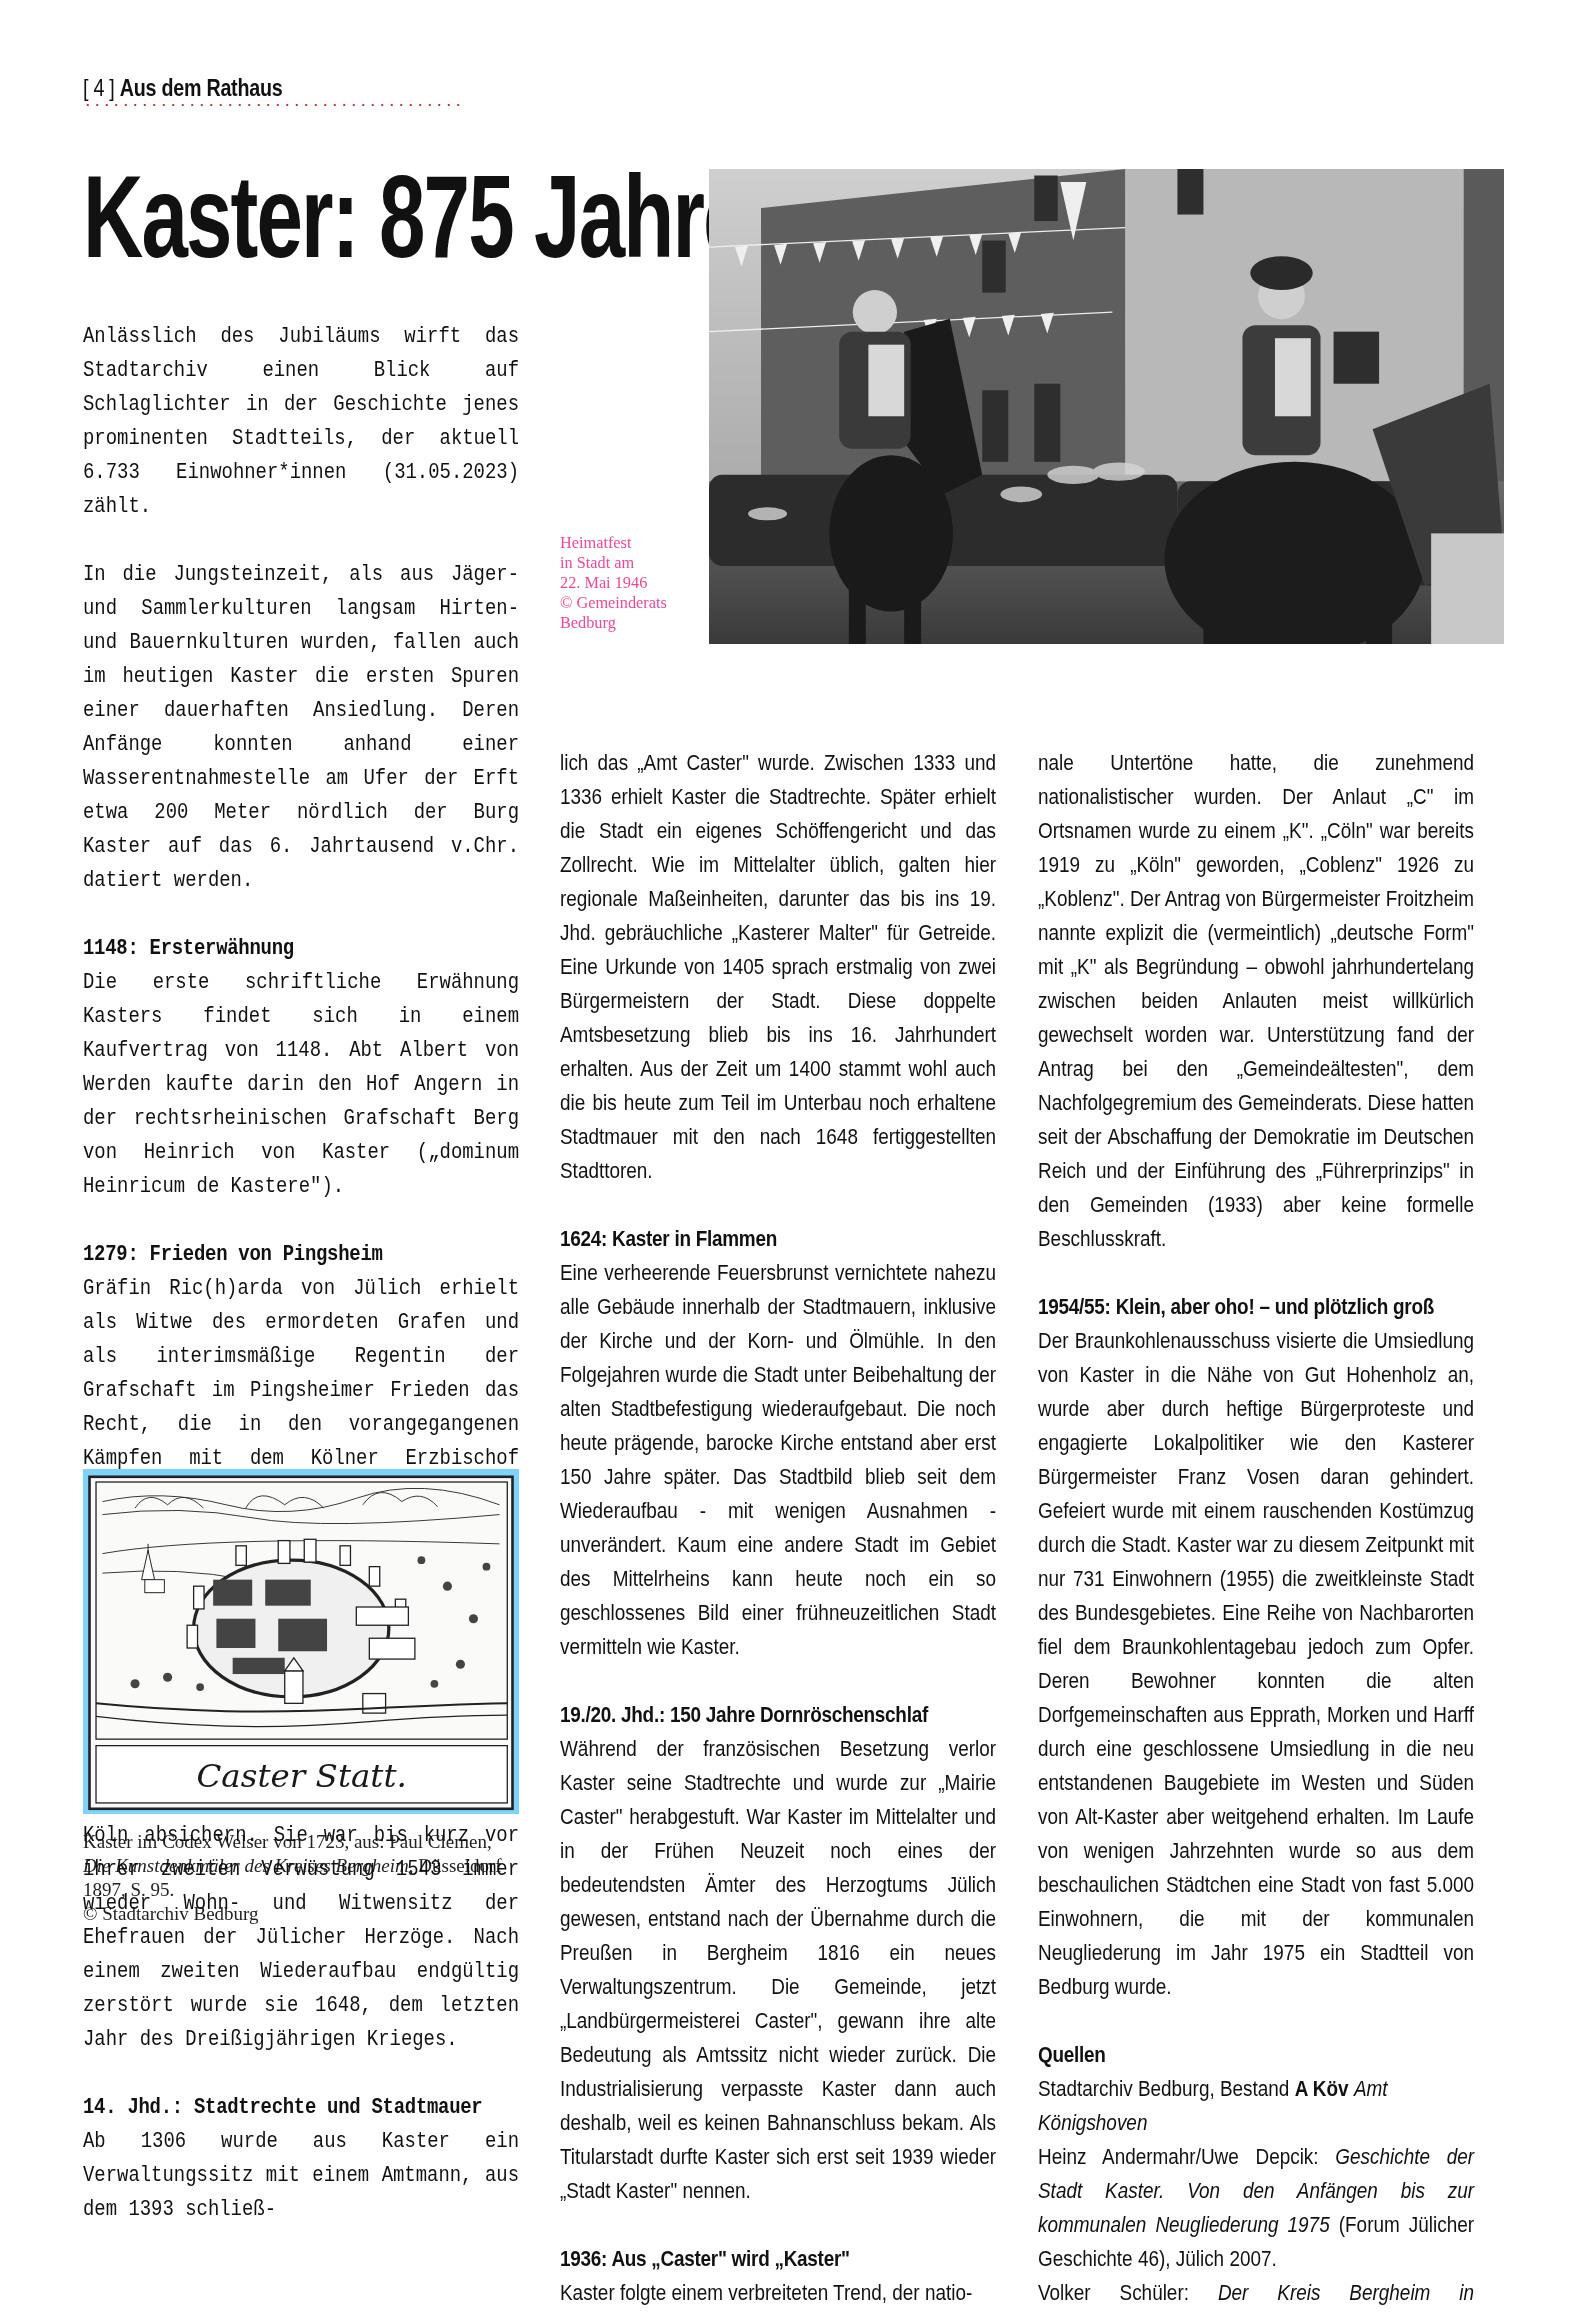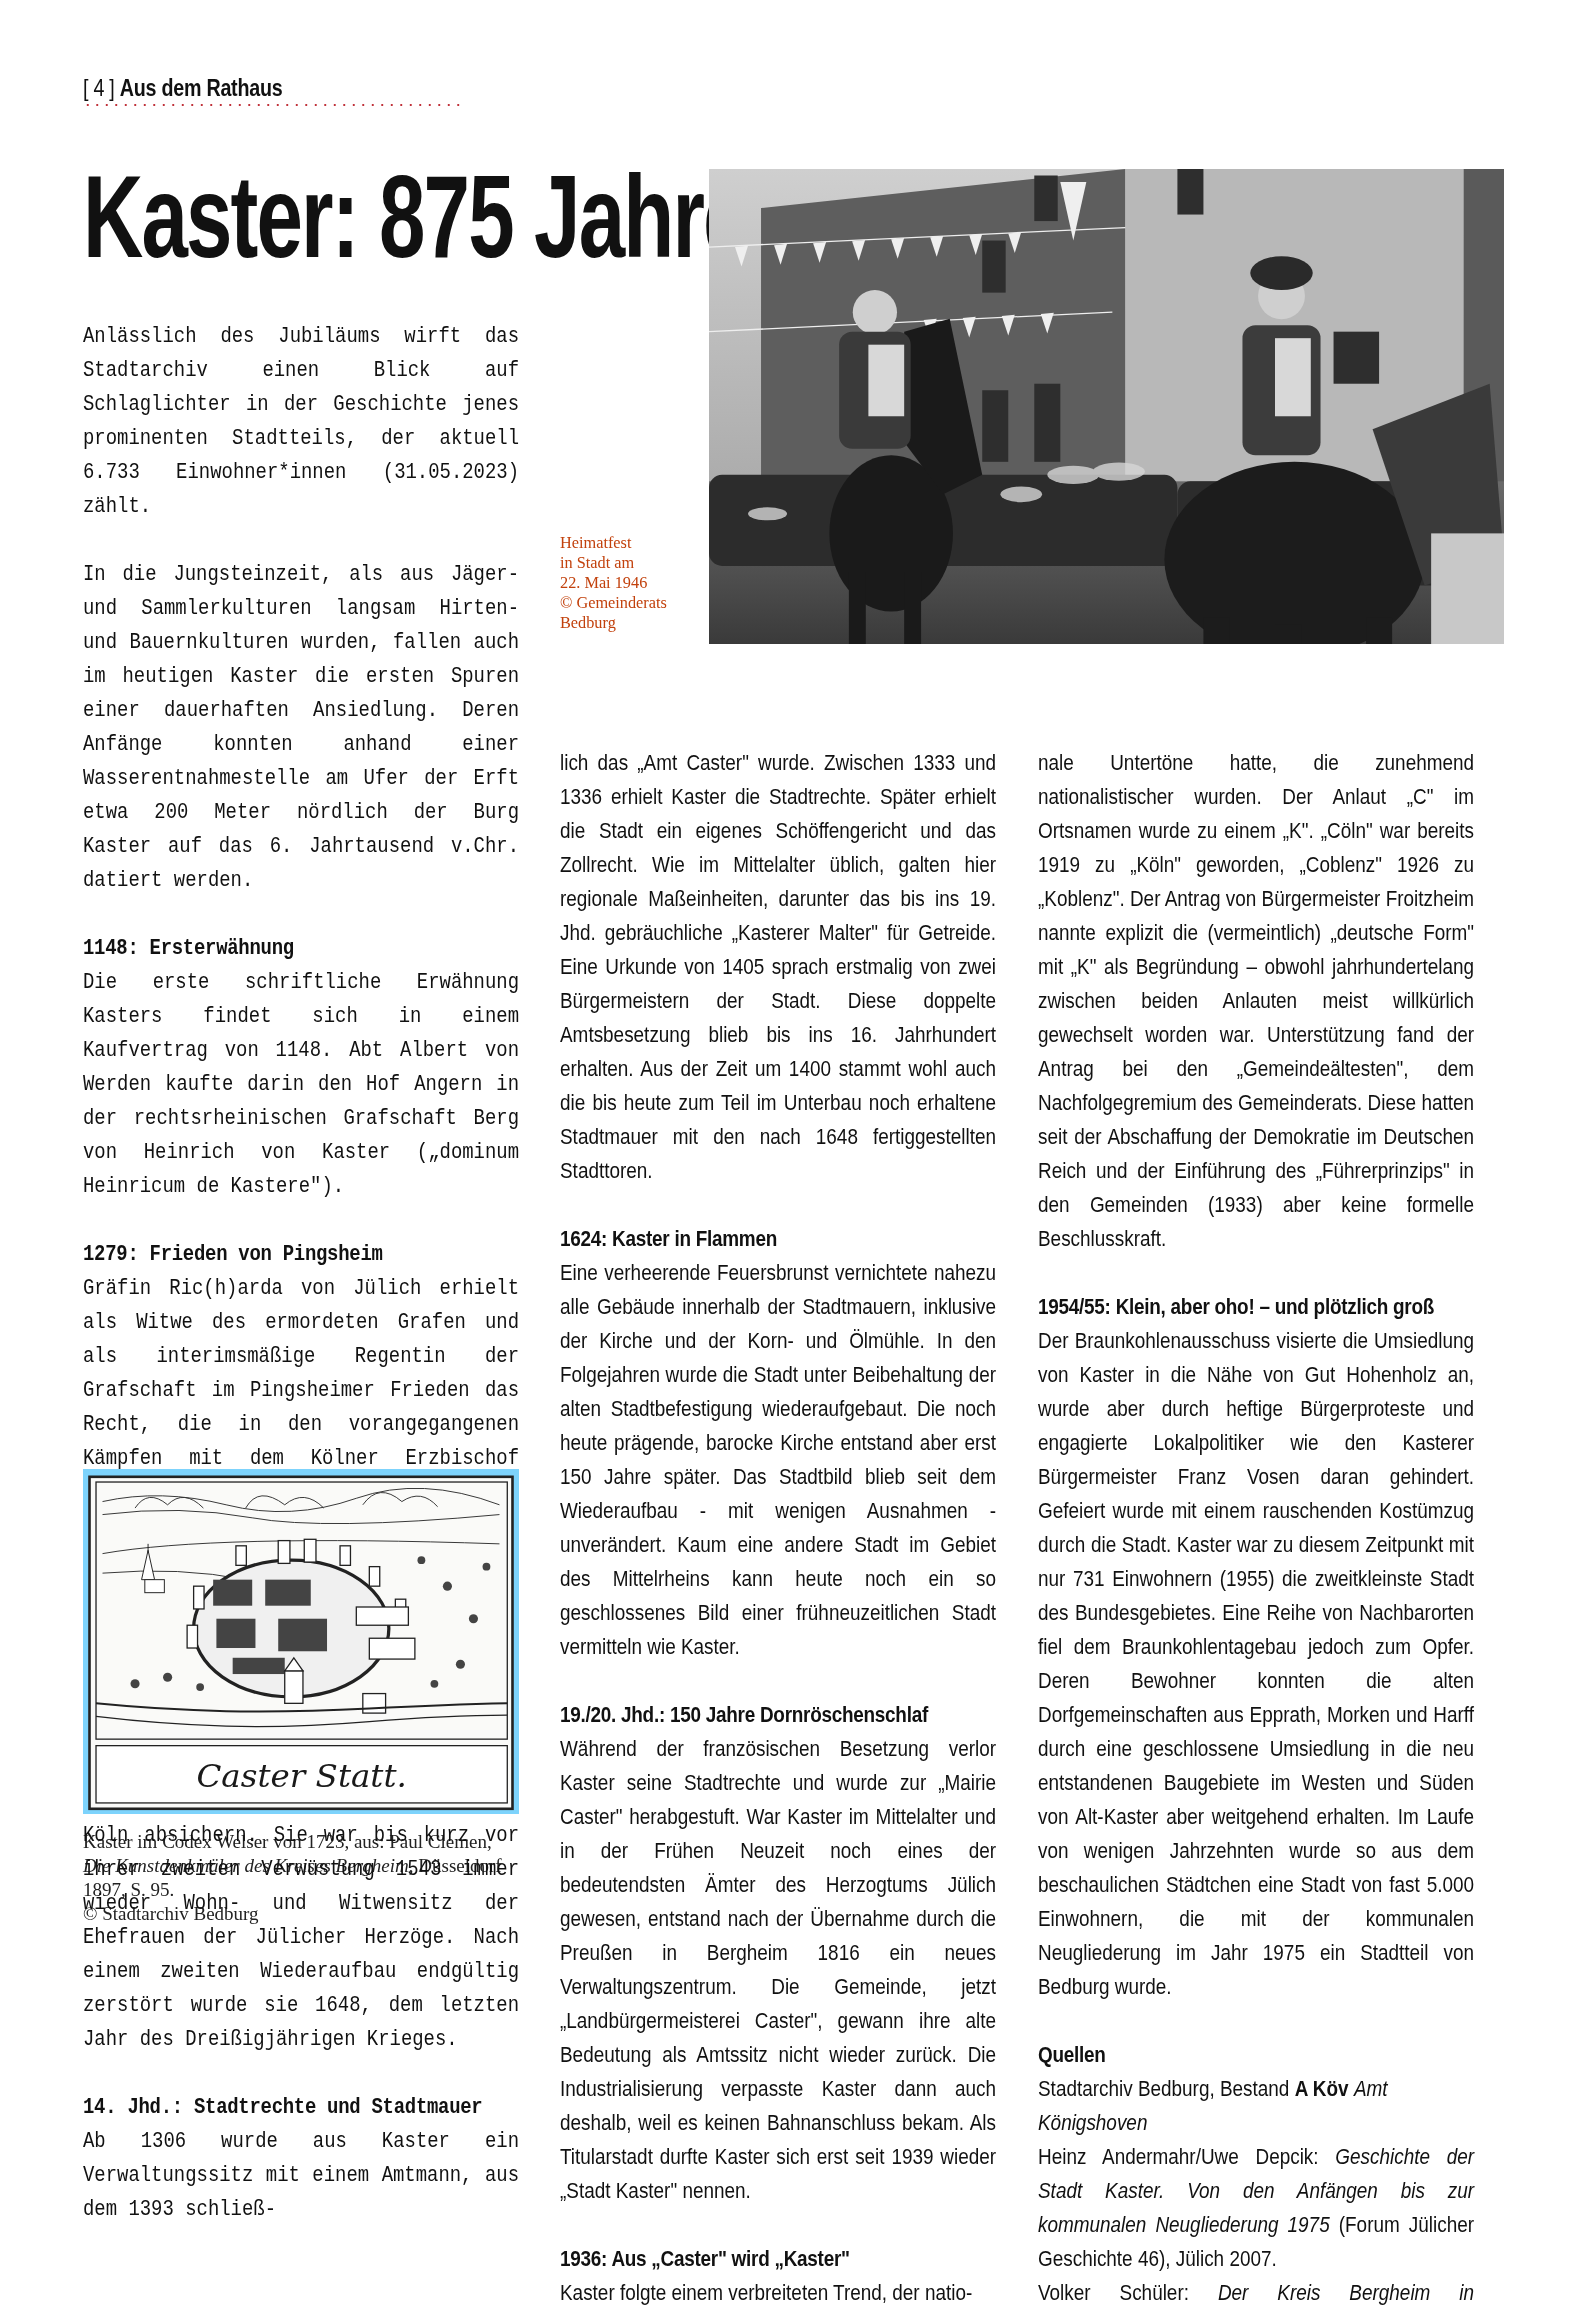--- a/index.html
+++ b/index.html
@@ -25,21 +25,21 @@
   .txt h3 { margin: 0; font-size: 22px; line-height: 34px; font-weight: bold; letter-spacing: -0.3px; text-align: left; }
   .inner { transform: scaleX(0.86); transform-origin: left top; }
   .col-left { left: 83px; width: 436px; font-family: Liberation Mono, monospace; }
   .col-mid  { left: 560px; width: 436px; }
   .col-right{ left: 1038px; width: 436px; }
   .w-inner { width: 507px; }
 
   
   #photo { position: absolute; left: 709px; top: 169px; width: 795px; height: 475px; background: #555; overflow: hidden; }
   #photo svg { width: 100%; height: 100%; display: block; }
-  #photo-caption { position: absolute; left: 560px; top: 533px; width: 137px; font-size: 16.3px; line-height: 20px; color: #c2410c; }
+  #photo-caption { position: absolute; left: 560px; top: 533px; width: 137px; font-size: 16.3px; line-height: 20px; color: #ec4899; }
 
   
   #engraving { position: absolute; left: 83px; top: 1469px; width: 436px; height: 345px; background: #7dd3fc; }
   #engraving svg { width: 100%; height: 100%; display: block; }
   #engraving-caption { position: absolute; left: 83px; top: 1830px; width: 436px; font-size: 19px; line-height: 24px; color: #222; }
   #engraving-caption i { font-style: italic; }
 
   .bold { font-weight: bold; }
   .it { font-style: italic; }
 </style>

